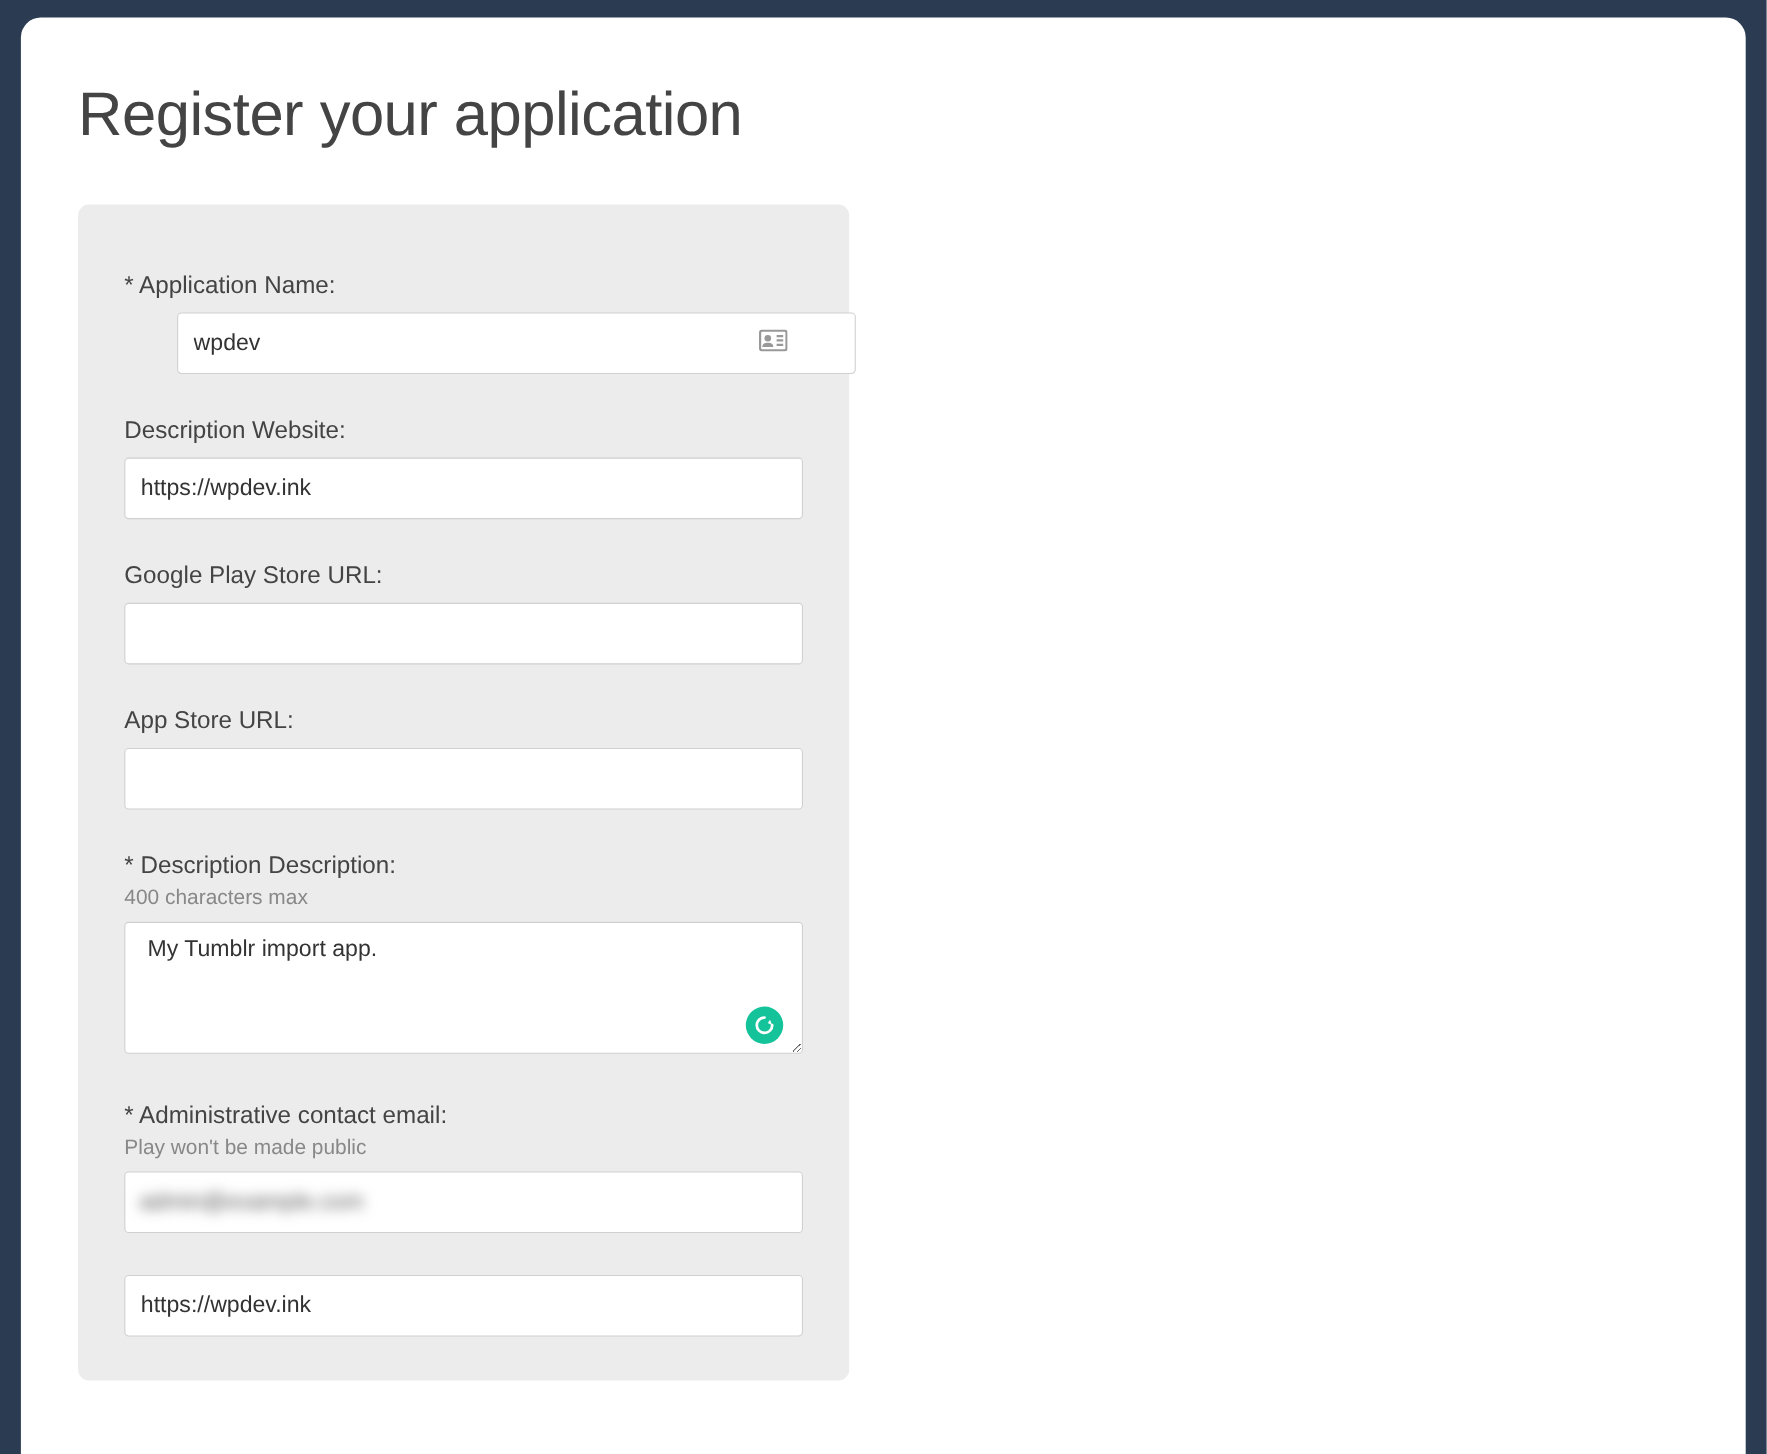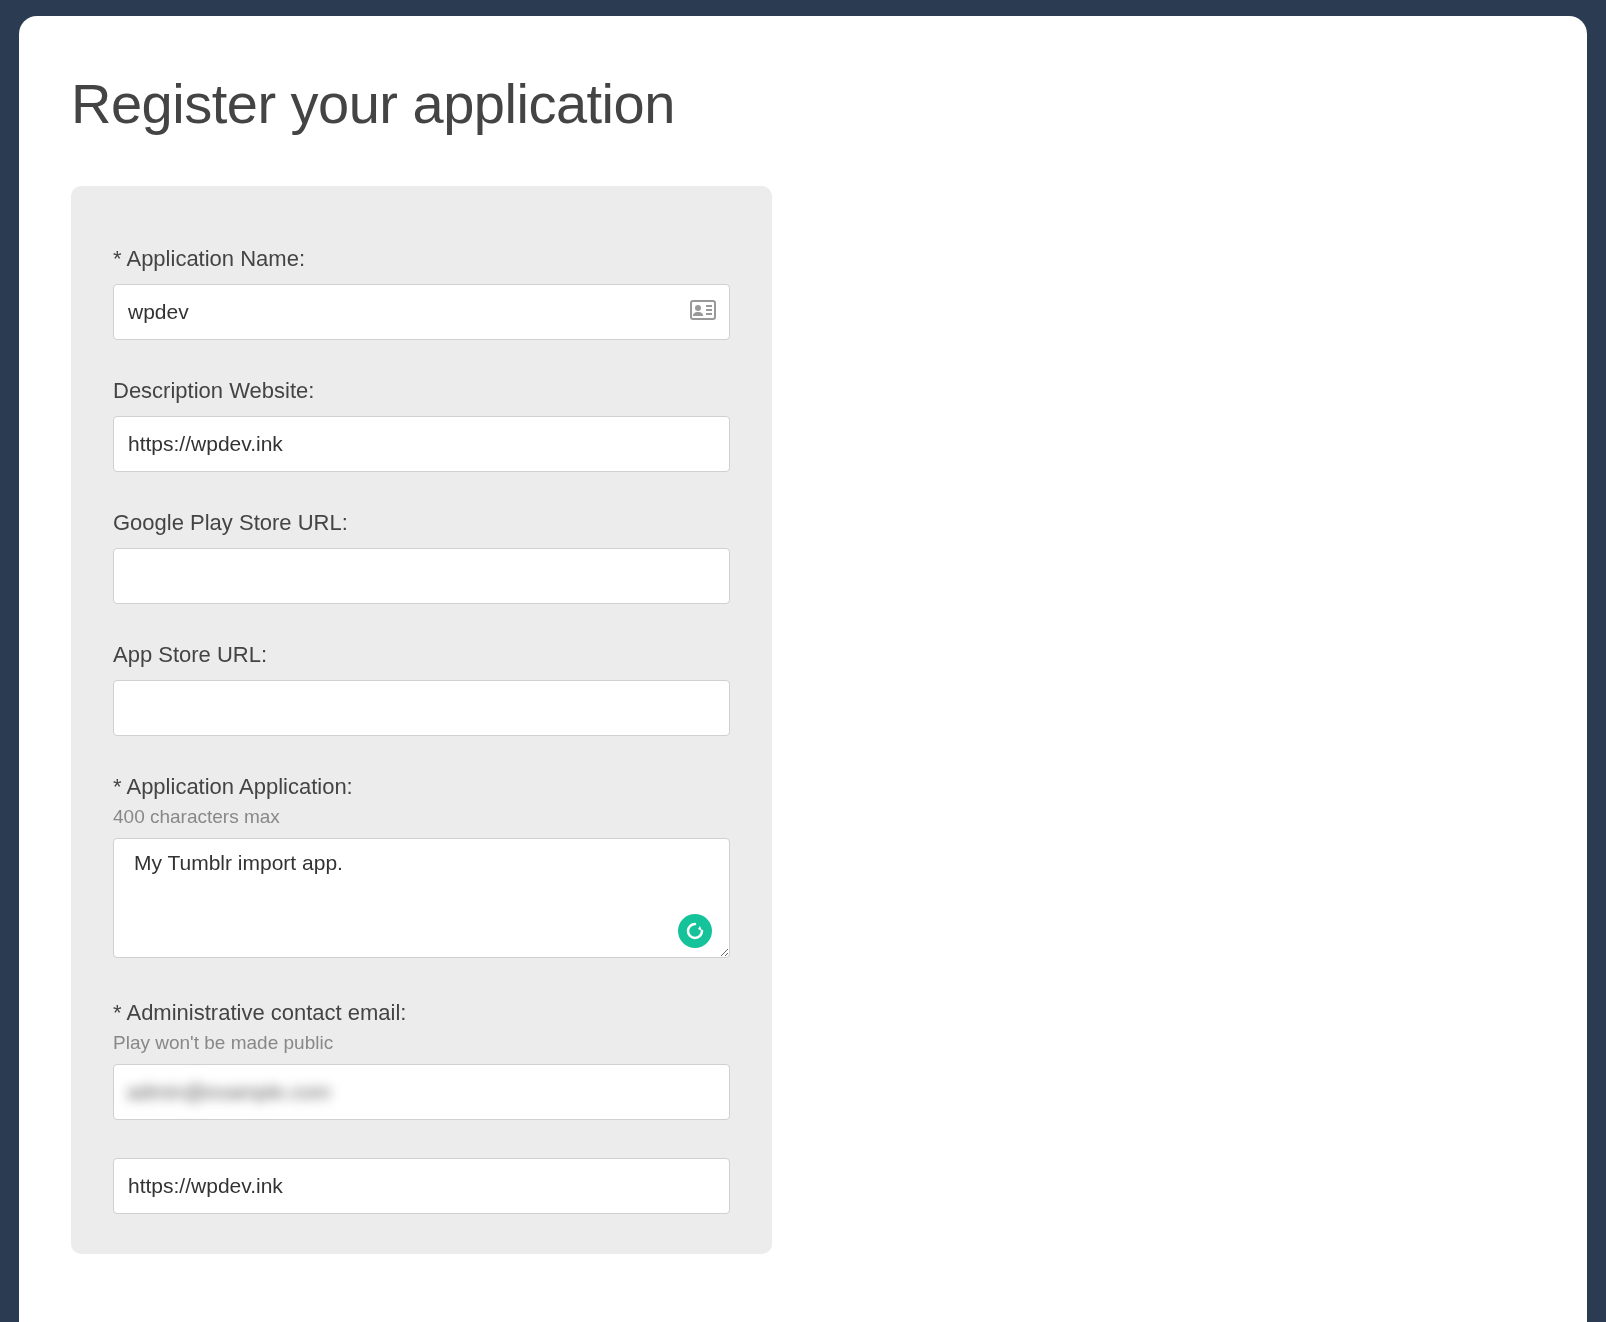--- a/index.html
+++ b/index.html
@@ -55,20 +55,21 @@
       height: 56px;
       border: 1px solid #d0d0d0;
       border-radius: 4px;
       padding: 0 14px;
       font-size: 21px;
       color: #333333;
       background-color: #ffffff;
       font-family: inherit;
     }
     .form-input.with-icon {
+      margin-left: 48px;
     }
     .form-textarea {
       width: 100%;
       height: 120px;
       border: 1px solid #d0d0d0;
       border-radius: 4px;
       padding: 12px 20px;
       font-size: 21px;
       color: #333333;
       background-color: #ffffff;
@@ -146,21 +147,21 @@
       <label class="form-label">Google Play Store URL:</label>
       <input type="text" class="form-input" value="" style="">
     </div>
 
     <div class="form-group">
       <label class="form-label">App Store URL:</label>
       <input type="text" class="form-input" value="" style="">
     </div>
 
     <div class="form-group">
-      <label class="form-label">* Application Application:</label>
+      <label class="form-label">* Description Description:</label>
       <span class="form-hint">400 characters max</span>
       <div class="textarea-wrapper">
         <textarea class="form-textarea" style="">My Tumblr import app.</textarea>
         <span class="grammarly-icon">
           <svg width="20" height="20" viewBox="0 0 20 20" fill="none">
             <path d="M 10 3 A 7 7 0 1 0 17 10" stroke="#ffffff" stroke-width="2.5" fill="none" stroke-linecap="round"></path>
             <path d="M 13 8 L 17 10 L 15 5" fill="#ffffff"></path>
           </svg>
         </span>
       </div>

